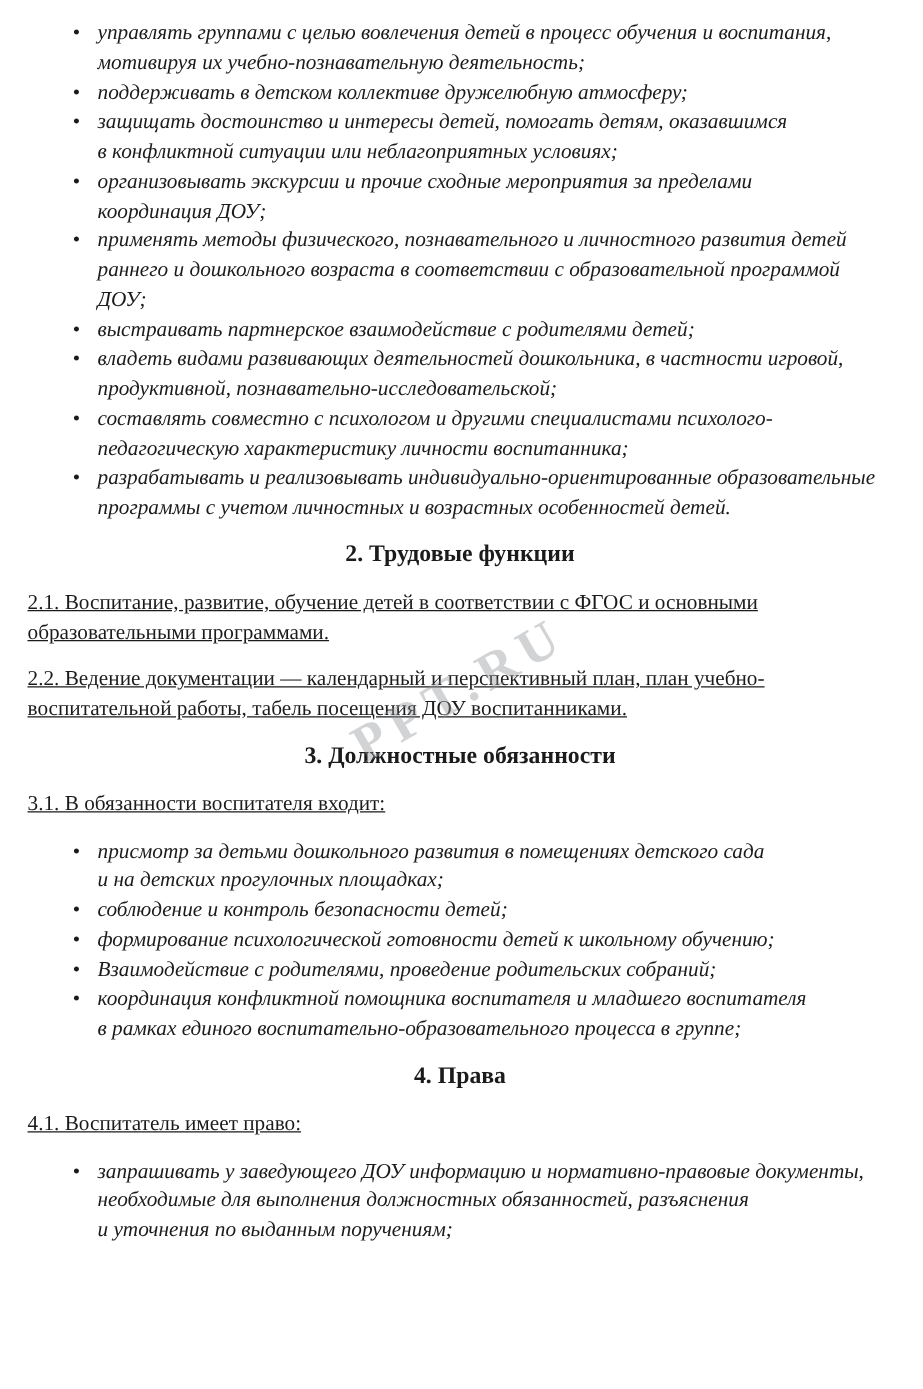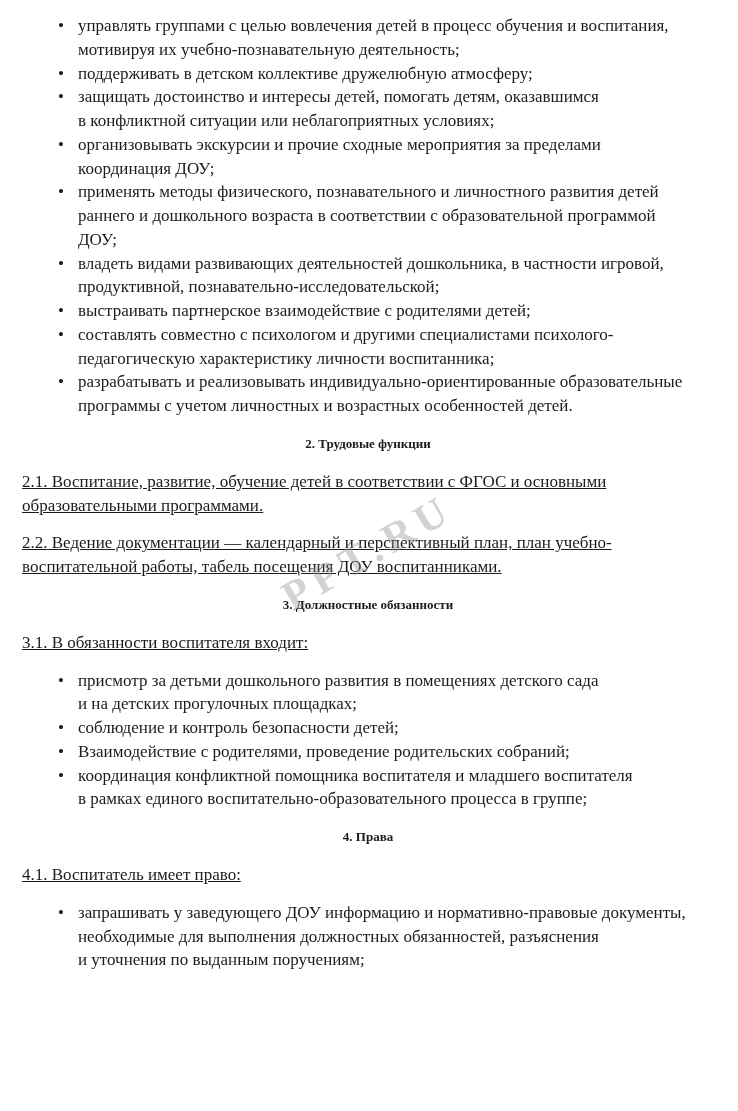--- a/index.html
+++ b/index.html
@@ -12,29 +12,30 @@
     font-family:"Liberation Serif", serif;
     font-size:17px;
     line-height:23.75px;
     color:#1b1b1b;
     overflow:hidden;
   }
   p{margin:14px 0;white-space:pre;text-decoration:underline;}
   .heading{
     font-weight:bold;
     text-align:center;
-    font-size:13px;
+    font-size:19px;
     line-height:24px;
     margin:14px 0;
     white-space:pre;
   }
   ul.doc-list{
     list-style:none;
     margin:14px 0;
     padding:0 0 0 56px;
+    font-style:italic;
   }
   ul.doc-list li{
     position:relative;
     margin:0;
     white-space:pre;
   }
   ul.doc-list li::before{
     content:"\2022";
     position:absolute;
     left:-20px;
@@ -66,23 +67,23 @@
     <li>управлять группами с целью вовлечения детей в процесс обучения и воспитания,
 мотивируя их учебно-познавательную деятельность;</li>
     <li>поддерживать в детском коллективе дружелюбную атмосферу;</li>
     <li>защищать достоинство и интересы детей, помогать детям, оказавшимся
 в конфликтной ситуации или неблагоприятных условиях;</li>
     <li>организовывать экскурсии и прочие сходные мероприятия за пределами
 координация ДОУ;</li>
     <li>применять методы физического, познавательного и личностного развития детей
 раннего и дошкольного возраста в соответствии с образовательной программой
 ДОУ;</li>
+    <li>выстраивать партнерское взаимодействие с родителями детей;</li>
     <li>владеть видами развивающих деятельностей дошкольника, в частности игровой,
 продуктивной, познавательно-исследовательской;</li>
-    <li>выстраивать партнерское взаимодействие с родителями детей;</li>
     <li>составлять совместно с психологом и другими специалистами психолого-
 педагогическую характеристику личности воспитанника;</li>
     <li>разрабатывать и реализовывать индивидуально-ориентированные образовательные
 программы с учетом личностных и возрастных особенностей детей.</li>
   </ul>
 
   <div class="heading">2. Трудовые функции</div>
 
   <p>2.1. Воспитание, развитие, обучение детей в соответствии с ФГОС и основными
 образовательными программами.</p>
@@ -90,20 +91,21 @@
 воспитательной работы, табель посещения ДОУ воспитанниками.</p>
 
   <div class="heading">3. Должностные обязанности</div>
 
   <p>3.1. В обязанности воспитателя входит:</p>
 
   <ul class="doc-list">
     <li>присмотр за детьми дошкольного развития в помещениях детского сада
 и на детских прогулочных площадках;</li>
     <li>соблюдение и контроль безопасности детей;</li>
+    <li>формирование психологической готовности детей к школьному обучению;</li>
     <li>Взаимодействие с родителями, проведение родительских собраний;</li>
     <li>координация конфликтной помощника воспитателя и младшего воспитателя
 в рамках единого воспитательно-образовательного процесса в группе;</li>
   </ul>
 
   <div class="heading">4. Права</div>
 
   <p>4.1. Воспитатель имеет право:</p>
 
   <ul class="doc-list">

